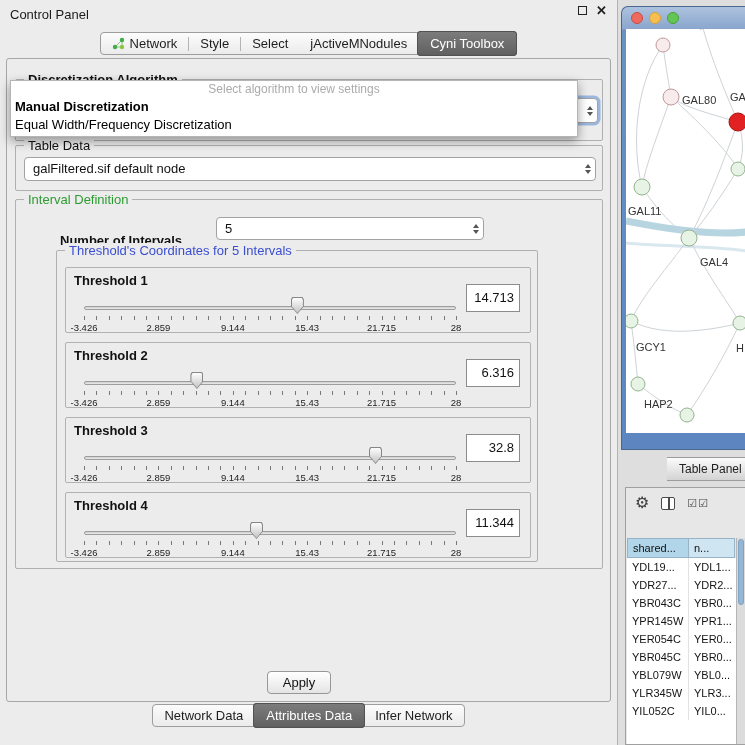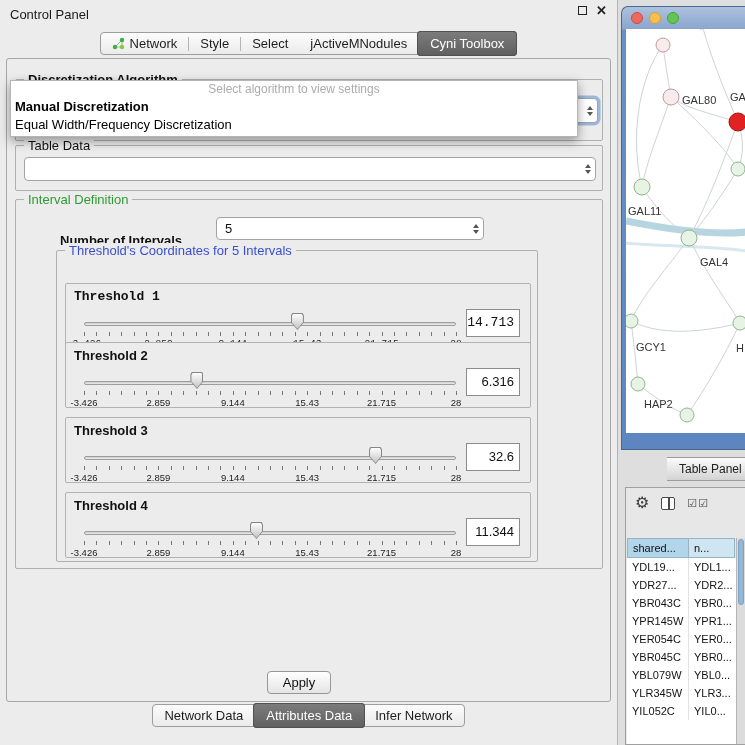--- a/index.html
+++ b/index.html
@@ -50,21 +50,21 @@
 .thr-box{position:absolute;left:8px;width:466px;height:66px;border:1px solid #b2b2b2;border-radius:2px;background:#ececec;}
 .thr-label{position:absolute;left:8px;top:5px;font-size:13px;font-weight:bold;}
 .thr-slider{position:absolute;left:18px;top:24px;width:372px;height:40px;}
 .track{position:absolute;left:0;right:0;top:14px;height:4px;background:linear-gradient(#cdcdcd,#ececec);border:1px solid #9d9d9d;border-radius:2px;}
 .thumb{position:absolute;top:5px;width:13px;height:17px;background:#878787;clip-path:polygon(10% 0,90% 0,100% 14%,100% 55%,50% 100%,0 55%,0 14%);}
 .thumb-in{position:absolute;left:1px;right:1px;top:1px;bottom:1px;background:linear-gradient(#fdfdfd,#c4c4c4);clip-path:polygon(10% 0,90% 0,100% 14%,100% 55%,50% 100%,0 55%,0 14%);}
 .ticks{position:absolute;left:0;right:0;top:24px;height:5px;}
 .tick{position:absolute;top:0;width:1px;height:4px;background:#777;}
 .scale{position:absolute;left:0;right:0;top:30px;height:11px;}
 .sc-lab{position:absolute;transform:translateX(-50%);font-size:9.5px;color:#222;white-space:nowrap;}
-.thr-value{position:absolute;left:400px;top:16px;width:54px;height:28px;background:#fff;border:1px solid #8c8c8c;font-size:13px;line-height:26px;text-align:right;padding-right:5px;margin-top:9px;}
+.thr-value{position:absolute;left:400px;top:16px;width:54px;height:28px;background:#fff;border:1px solid #8c8c8c;font-size:13px;line-height:26px;text-align:right;padding-right:5px;}
 
 
 .sub-label{position:absolute;font-size:13px;font-weight:bold;margin-top:12px;}
 .list{position:absolute;background:#fff;border:1px solid #d6d6d6;overflow:hidden;}
 .list-item{font-size:13px;line-height:16px;padding-left:6px;white-space:nowrap;}
 .vscroll{position:absolute;top:0;bottom:0;right:0;width:11px;background:#f0f0f0;border-left:1px solid #d2d2d2;}
 .vthumb{position:absolute;left:1px;right:1px;top:2px;height:28px;background:#c3c3c3;border-radius:5px;}
 
 
 .btn{position:absolute;background:linear-gradient(#ffffff,#e4e4e4);border:1px solid #979797;border-radius:4px;font-size:13px;text-align:center;line-height:21px;}
@@ -149,41 +149,42 @@
           <span class="spin">
               <span class="tri-up"></span>
               <span class="tri-dn"></span>
             </span>
         </div>
       </div>
 
       <div class="grp" style="left:8px;top:86px;width:588px;height:46px;">
         <span class="grp-title">Table Data</span>
         <div class="combo" style="left:8px;top:11px;width:572px;height:24px;">
+          <span>galFiltered.sif default node</span>
           <span class="spin">
               <span class="tri-up"></span>
               <span class="tri-dn"></span>
             </span>
         </div>
       </div>
 
       <div class="grp" style="left:8px;top:140px;width:588px;height:370px;">
         <span class="grp-title green">Interval Definition</span>
         <div class="sub-label" style="left:44px;top:21px;">Number of Intervals</div>
         <div class="combo" style="left:200px;top:17px;width:268px;height:23px;">
           <span>5</span>
           <span class="spin">
               <span class="tri-up"></span>
               <span class="tri-dn"></span>
             </span>
         </div>
 
         <div class="grp" id="thr-boxes" style="left:40px;top:50px;width:482px;height:312px;">
           <span class="grp-title blue">Threshold's Coordinates for 5 Intervals</span>
-        <div class="thr-box" style="top: 32px; font-family: Liberation Mono, monospace;">
+        <div class="thr-box" style="top: 16px;">
               <div class="thr-label">Threshold 1</div>
               <div class="thr-slider">
                 <div class="track"></div>
                 <div class="thumb" style="left: calc(57.5% - 7px);">
                   <div class="thumb-in"></div>
                 </div>
                 <div class="ticks">
                   <span class="tick" style="left: 0%;"></span>
                   <span class="tick" style="left: 3.33333%;"></span>
                   <span class="tick" style="left: 6.66667%;"></span>
@@ -320,21 +321,21 @@
                 </div>
                 <div class="scale">
                   <span class="sc-lab" style="left: 0%;">-3.426</span>
                   <span class="sc-lab" style="left: 20%;">2.859</span>
                   <span class="sc-lab" style="left: 40%;">9.144</span>
                   <span class="sc-lab" style="left: 60%;">15.43</span>
                   <span class="sc-lab" style="left: 80%;">21.715</span>
                   <span class="sc-lab" style="left: 100%;">28</span>
                 </div>
               </div>
-              <div class="thr-value">32.6</div>
+              <div class="thr-value">32.8</div>
             </div>
             <div class="thr-box" style="top: 241px;">
               <div class="thr-label">Threshold 4</div>
               <div class="thr-slider">
                 <div class="track"></div>
                 <div class="thumb" style="left: calc(46.5% - 7px);">
                   <div class="thumb-in"></div>
                 </div>
                 <div class="ticks">
                   <span class="tick" style="left: 0%;"></span>

